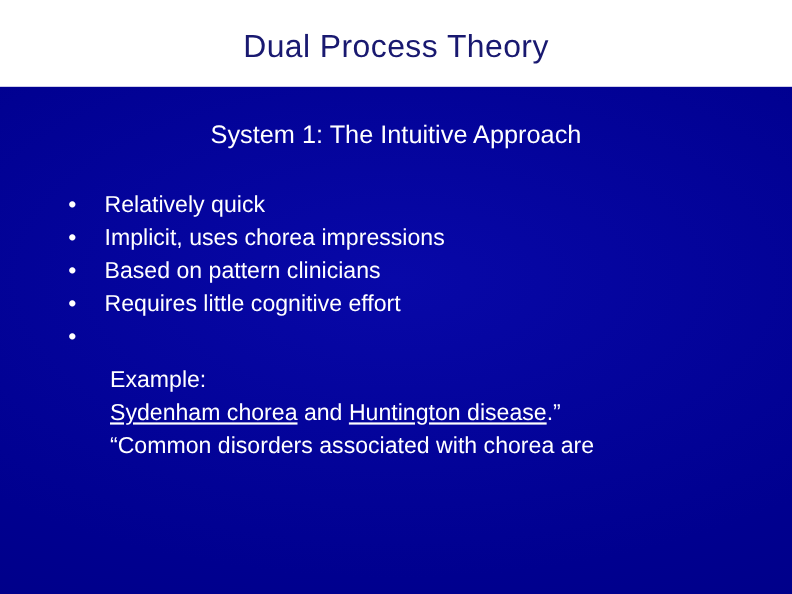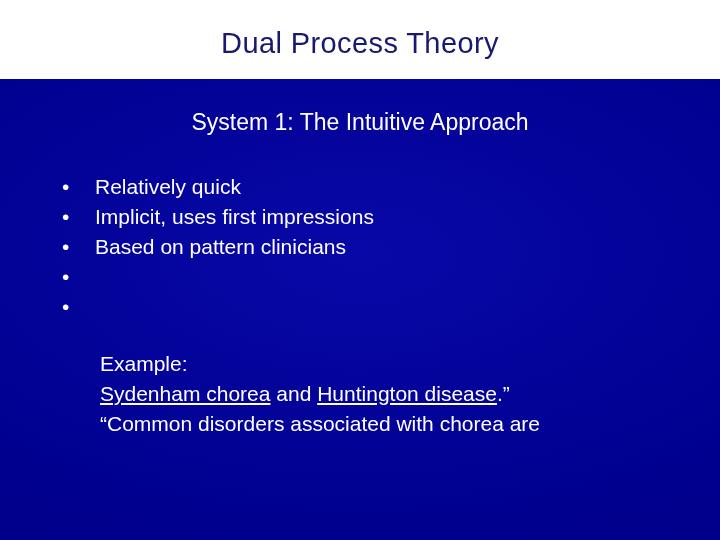--- a/index.html
+++ b/index.html
@@ -107,21 +107,21 @@
     margin-left: 33px;
     color: #ffffff;
     font-size: 21px;
     line-height: 30px;
   }
 
   
   .example-block {
     position: absolute;
     left: 100px;
-    top: 270px;
+    top: 252px;
     width: 600px;
   }
 
   .example-line {
     color: #ffffff;
     font-size: 21px;
     line-height: 30px;
     white-space: nowrap;
   }
 
@@ -145,30 +145,31 @@
 
     <div class="bullet-list">
 
       <div class="bullet-item">
         <span class="bullet-marker">•</span>
         <span class="bullet-text">Relatively quick</span>
       </div>
 
       <div class="bullet-item">
         <span class="bullet-marker">•</span>
-        <span class="bullet-text">Implicit, uses first impressions</span>
+        <span class="bullet-text">Implicit, uses chorea impressions</span>
       </div>
 
       <div class="bullet-item">
         <span class="bullet-marker">•</span>
         <span class="bullet-text">Based on pattern clinicians</span>
       </div>
 
       <div class="bullet-item">
         <span class="bullet-marker">•</span>
+        <span class="bullet-text">Requires little cognitive effort</span>
       </div>
 
       <div class="bullet-item">
         <span class="bullet-marker">•</span>
       </div>
 
     </div>
 
     <div class="example-block">
       <div class="example-line">Example:</div>

